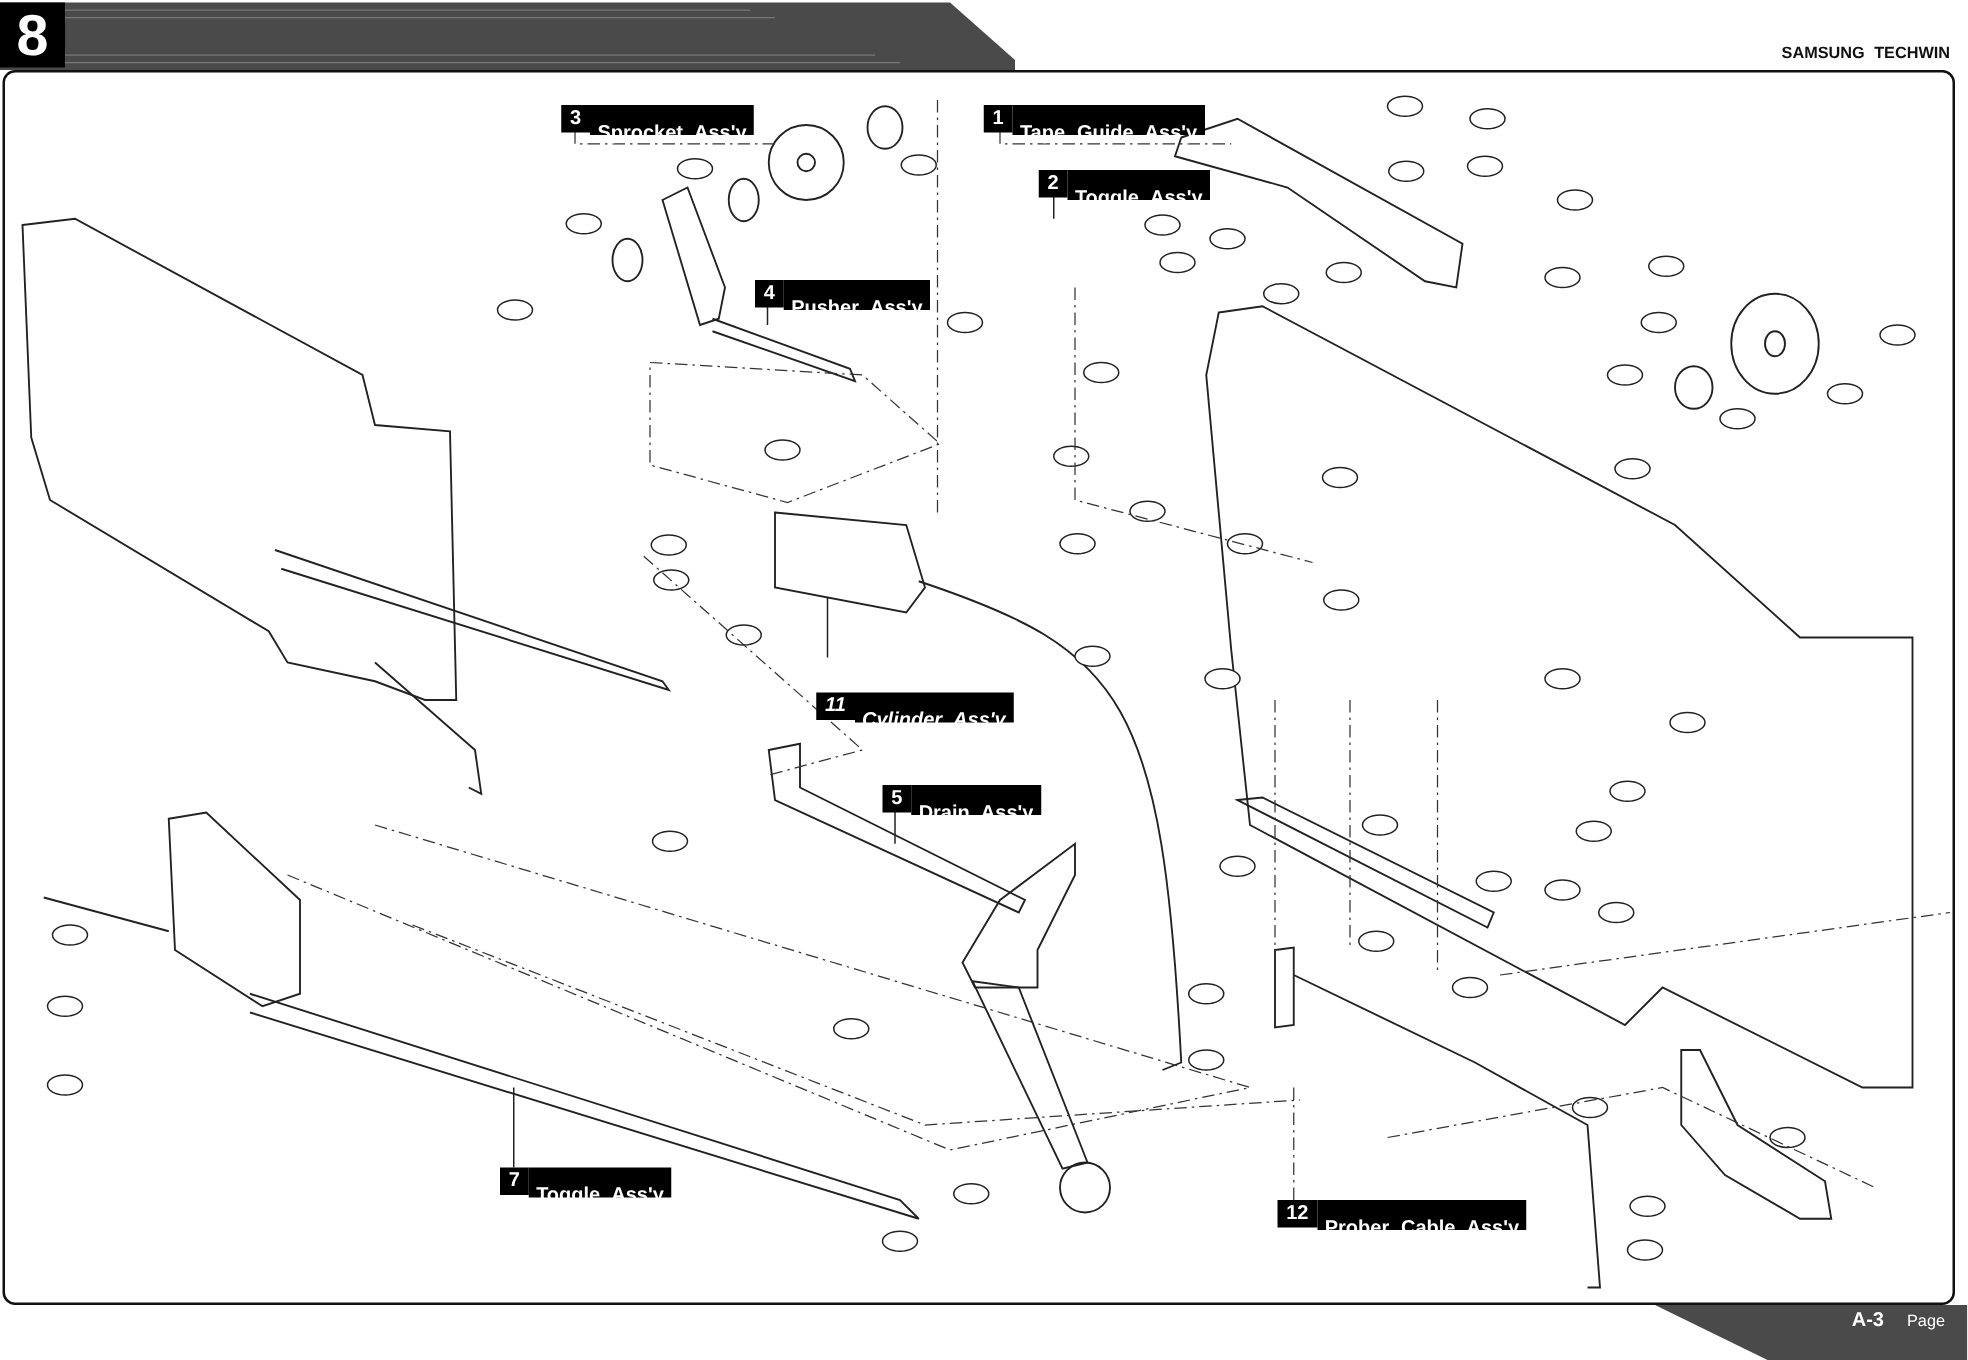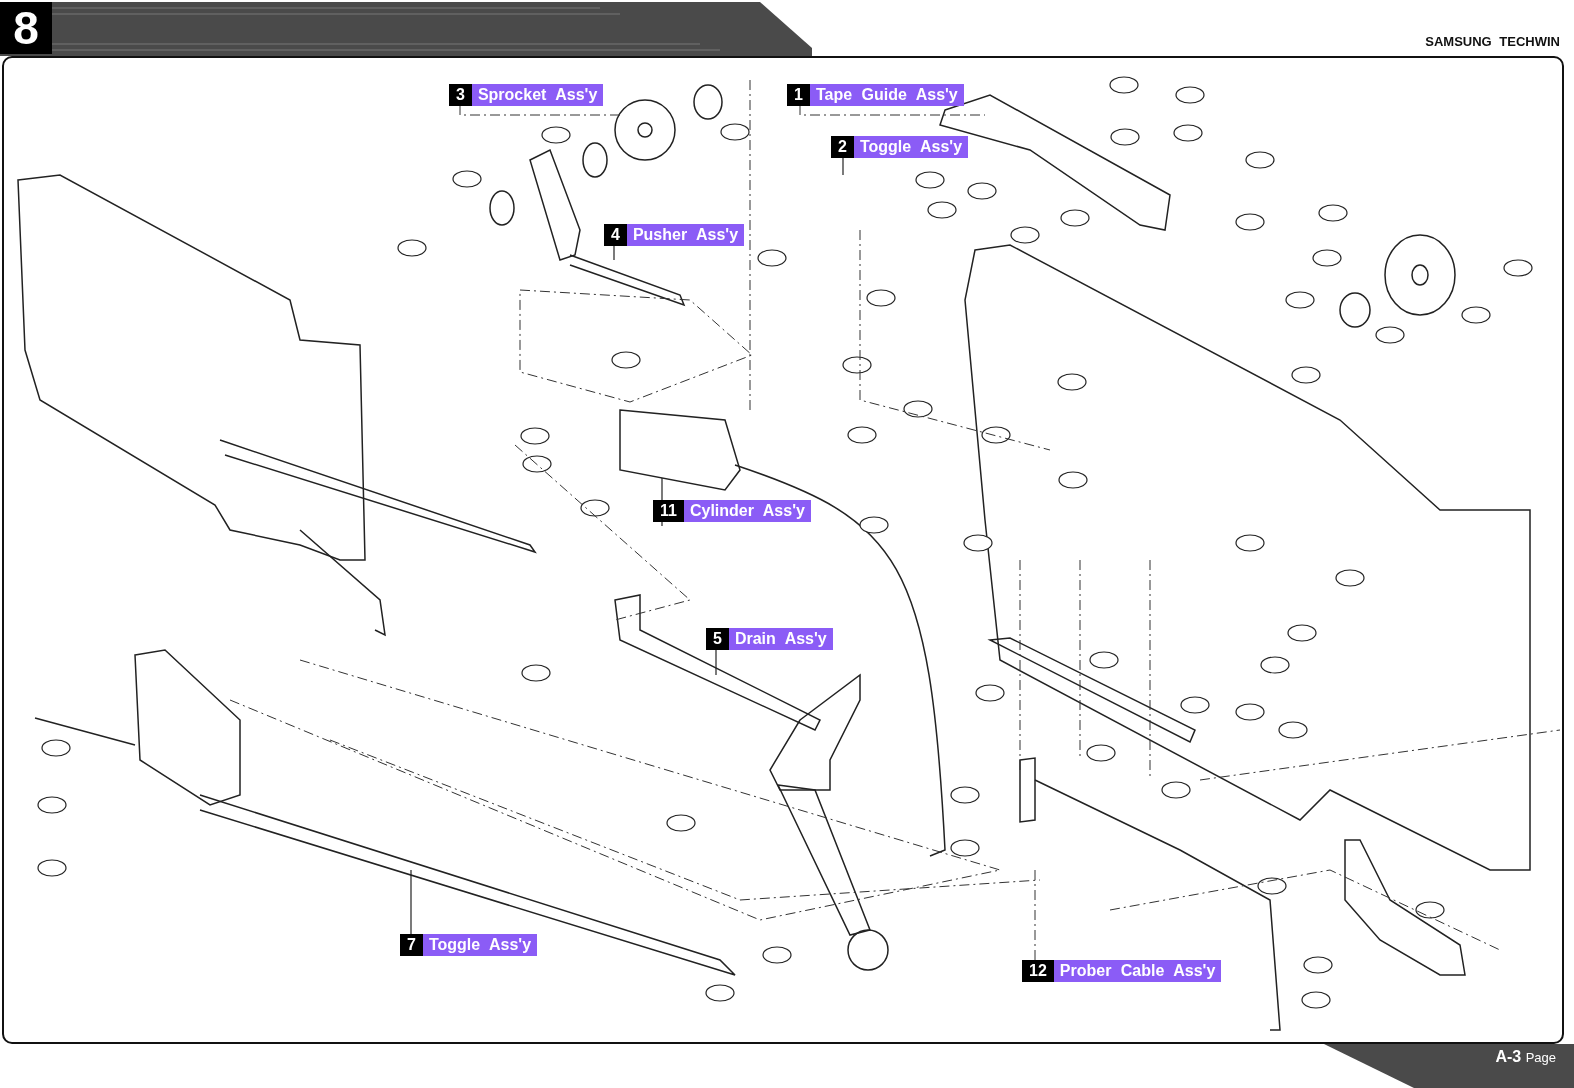--- a/index.html
+++ b/index.html
@@ -6,24 +6,24 @@
   body{width:1574px;height:1088px;position:relative;overflow:hidden;font-family:"Liberation Sans",sans-serif;}
   .hdr{position:absolute;left:0;top:0;width:820px;height:56px;}
   .hdr svg{position:absolute;left:0;top:0;}
   .hdr-num{position:absolute;left:0;top:2px;width:52px;height:52px;background:#000;color:#fff;font-weight:bold;font-size:46px;line-height:52px;text-align:center;}
   .hdr-title{position:absolute;left:52px;top:10px;color:#fff;font-weight:bold;font-size:31px;letter-spacing:1px;word-spacing:10px;white-space:nowrap;}
   .brand{position:absolute;right:14px;top:34px;font-weight:bold;font-size:13px;word-spacing:4px;color:#111;margin-left:32px;}
   .frame{position:absolute;left:2px;top:56px;width:1562px;height:988px;border:2px solid #111;border-radius:10px;box-sizing:border-box;}
   .ftr{position:absolute;left:1324px;top:1044px;width:250px;height:44px;}
   .ftr-text{position:absolute;right:18px;top:4px;color:#fff;white-space:nowrap;}
   .ftr-page{font-weight:bold;font-size:16px;}
-  .ftr-word{font-size:13px;}
+  .ftr-word{font-size:13px;margin-left:14px;}
   .callout{position:absolute;display:flex;height:22px;font-weight:bold;font-size:16px;line-height:22px;white-space:nowrap;}
   .callout .n{background:#000;color:#fff;padding:0 7px;}
-  .callout .l{background:#8b5cf6;color:#fff;padding:0 6px;word-spacing:5px;}
+  .callout .l{background:#000000;color:#fff;padding:12px 6px;word-spacing:5px;}
   svg.draw{position:absolute;left:0;top:0;}
 </style>
 </head>
 <body>
 
 <div class="hdr">
   <svg width="820" height="56">
     <path d="M0,2 L760,2 L812,48 L812,56 L0,56 Z" fill="#4a4a4a"></path>
     <g stroke="#777" stroke-width="1">
       <line x1="52" y1="8" x2="600" y2="8"></line>
@@ -185,21 +185,21 @@
   <span class="l">Pusher  Ass'y</span>
 </div>
 <div class="callout" style="left:706px;top:628px;">
   <span class="n">5</span>
   <span class="l">Drain  Ass'y</span>
 </div>
 <div class="callout" style="left:400px;top:934px;">
   <span class="n">7</span>
   <span class="l">Toggle  Ass'y</span>
 </div>
-<div class="callout" style="left:653px;top:500px;">
+<div class="callout" style="left:653px;top:554px;font-style:italic;">
   <span class="n">11</span>
   <span class="l">Cylinder  Ass'y</span>
 </div>
 <div class="callout" style="left:1022px;top:960px;">
   <span class="n">12</span>
   <span class="l">Prober  Cable  Ass'y</span>
 </div>
 
 <div class="ftr">
   <svg width="250" height="44">

